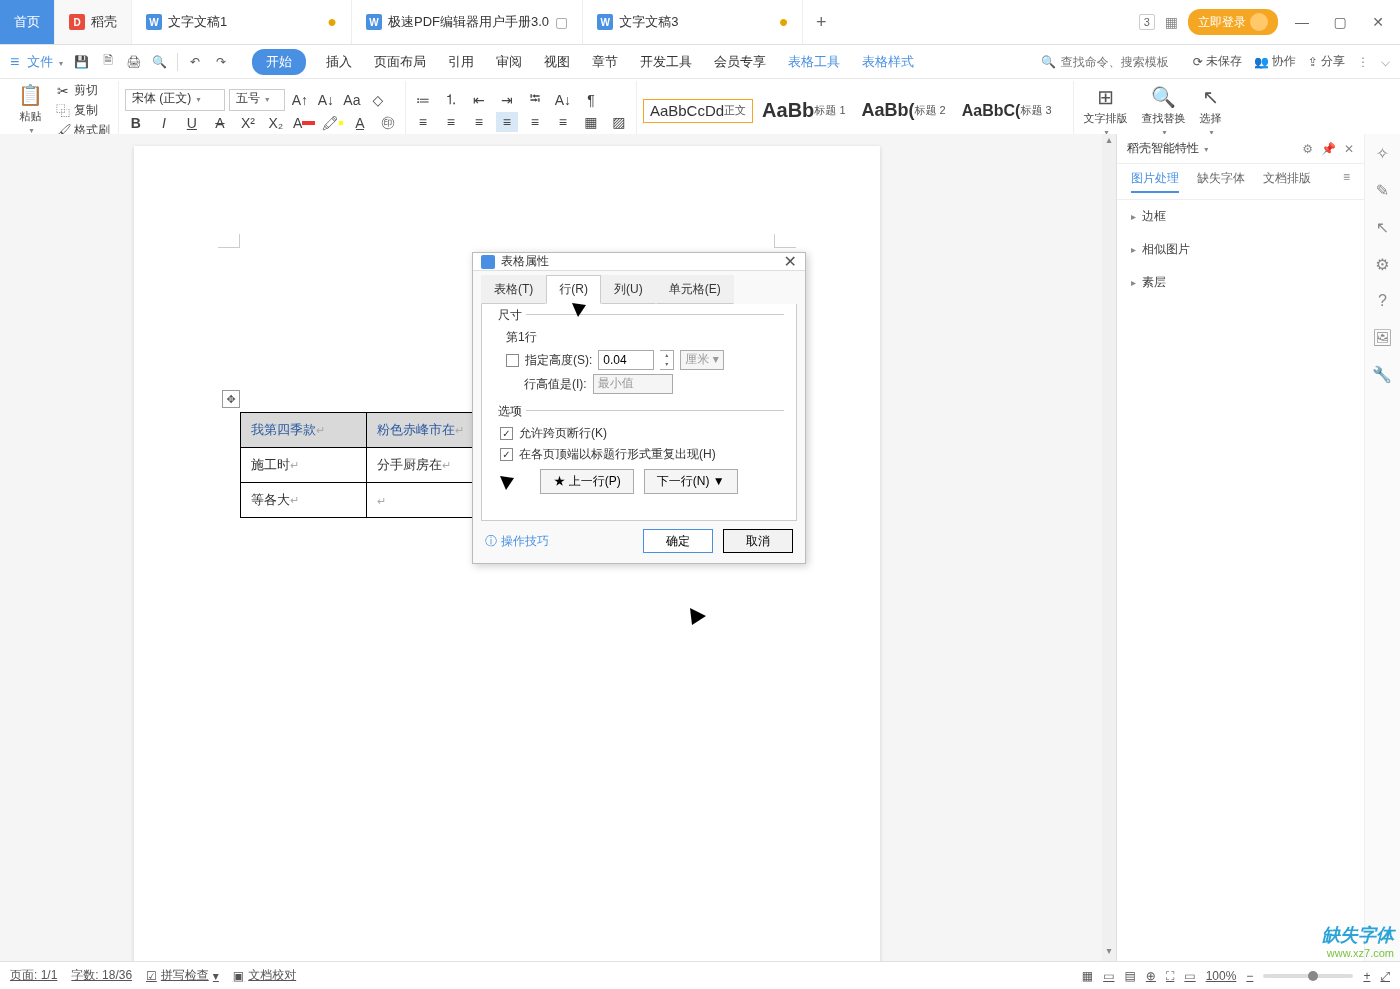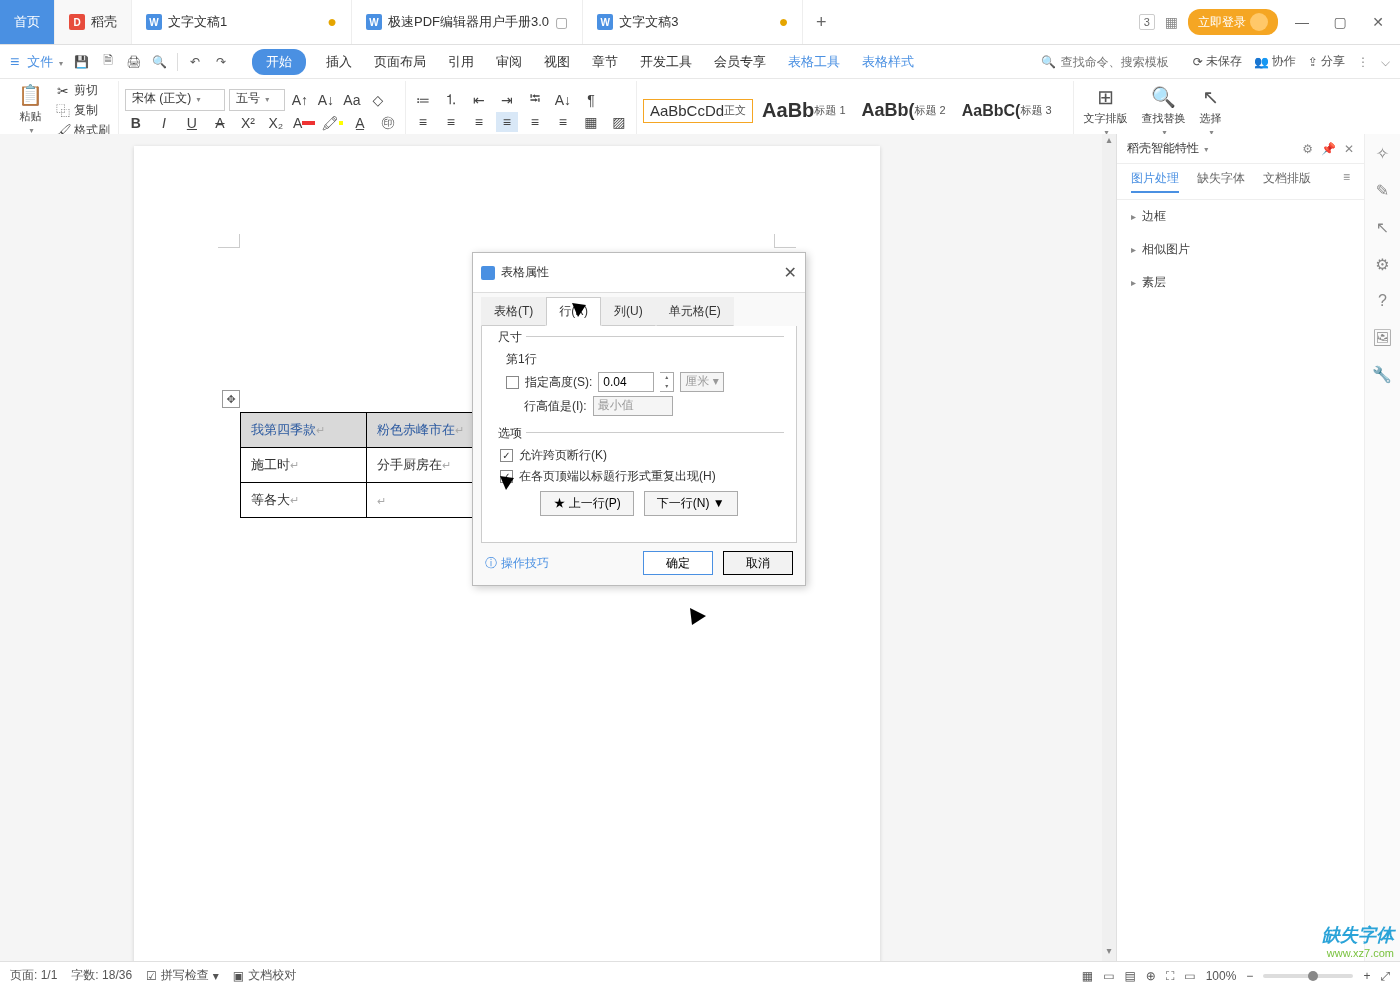--- a/index.html
+++ b/index.html
@@ -79,29 +79,29 @@
 .rp-tab { color: #666; padding-bottom: 4px; }
 .rp-tab.on { color: #4a90e2; border-bottom: 2px solid #4a90e2; }
 .rp-menu-icon { color: #888; margin-left: auto; }
 .rp-item { padding: 8px 14px; font-size: 12px; color: #444; display: flex; align-items: center; gap: 6px; }
 .rp-item::before { content: "▸"; font-size: 10px; color: #888; }
 
 
 .iconstrip { width: 36px; background: #fafafa; border-left: 1px solid #eee; display: flex; flex-direction: column; align-items: center; padding-top: 10px; gap: 18px; color: #888; font-size: 16px; }
 
 
-.statusbar { position: absolute; bottom: 0; left: 0; right: 0; height: 28px; background: #fff; border-top: 1px solid #e0e0e0; display: flex; align-items: center; padding: 0 10px; font-size: 12px; color: #555; gap: 14px; }
+.statusbar { position: absolute; bottom: 0; left: 0; right: 0; height: 28px; background: #fff; border-top: 1px solid #e0e0e0; display: flex; align-items: center; padding: 0 10px; font-size: 12px; color: #555; gap: 14px; text-decoration: underline; }
 .statusbar .right { margin-left: auto; display: flex; align-items: center; gap: 10px; }
 .sb-btn { display: flex; align-items: center; gap: 4px; }
 .zoom-slider { width: 90px; height: 4px; background: #ddd; position: relative; border-radius: 2px; }
 .zoom-slider .thumb { position: absolute; left: 45px; top: -3px; width: 10px; height: 10px; background: #888; border-radius: 50%; }
 
 
 .dialog { position: absolute; left: 472px; top: 252px; width: 334px; background: #f9f9f9; border: 1px solid #bbb; box-shadow: 2px 2px 8px rgba(0,0,0,0.2); }
-.dlg-title { height: 40px; display: flex; align-items: center; padding: 0 8px; background: #fff; border-bottom: 1px solid #ddd; font-size: 12px; gap: 6px; }
+.dlg-title { height: 18px; display: flex; align-items: center; padding: 0 8px; background: #fff; border-bottom: 1px solid #ddd; font-size: 12px; gap: 6px; }
 .dlg-title .wicon { width: 14px; height: 14px; background: #4a90e2; border-radius: 2px; }
 .dlg-title .close { margin-left: auto; font-size: 16px; color: #555; }
 .dlg-tabs { display: flex; padding: 4px 8px 0; gap: 0; background: #f9f9f9; }
 .dlg-tab { padding: 5px 12px; font-size: 12px; border: 1px solid transparent; background: #f0f0f0; border-bottom: 1px solid #ccc; }
 .dlg-tab.on { background: #fff; border: 1px solid #ccc; border-bottom: 1px solid #fff; }
 .dlg-body { background: #fff; margin: 0 8px; border: 1px solid #ccc; border-top: none; padding: 10px 12px 14px; }
 .fieldgroup { border-top: 1px solid #ccc; position: relative; padding: 10px 6px 6px; margin-bottom: 6px; }
 .fieldgroup .legend { position: absolute; top: -8px; left: 0; background: #fff; padding: 0 4px; font-size: 12px; }
 .fld-row { display: flex; align-items: center; gap: 6px; font-size: 12px; margin: 4px 0; }
 .chk { width: 13px; height: 13px; border: 1px solid #888; display: inline-flex; align-items: center; justify-content: center; font-size: 10px; background: #fff; }

